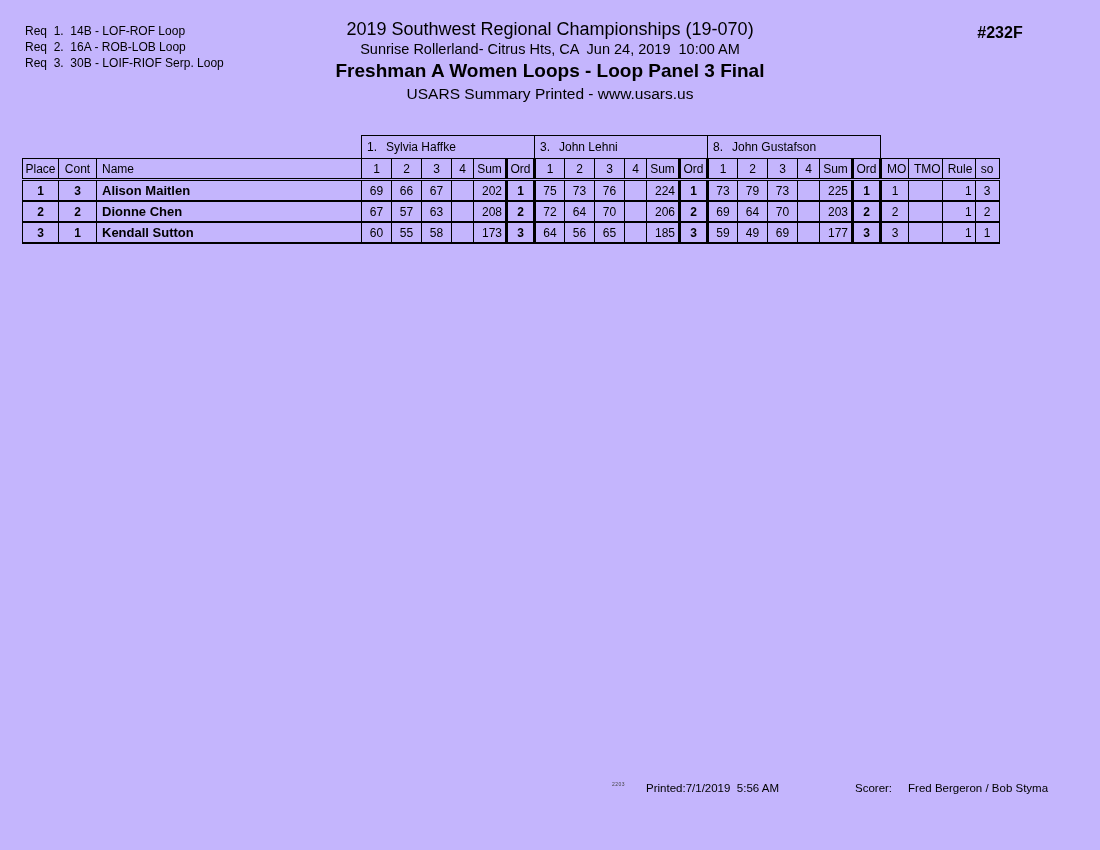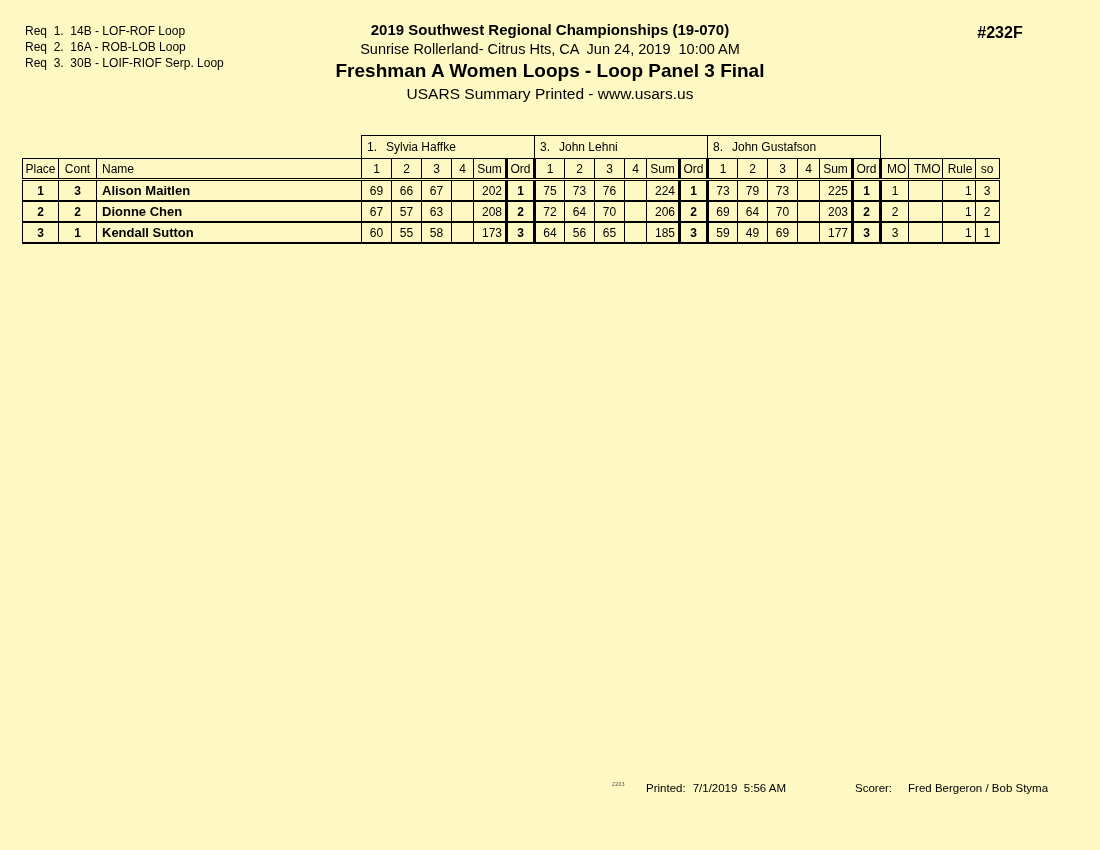--- a/index.html
+++ b/index.html
@@ -1,25 +1,25 @@
 <!DOCTYPE html>
 <html><head>
 <meta charset="utf-8">
 <style>
   html,body{margin:0;padding:0;background:#fff;}
   .page{
-    position:relative;width:1100px;height:850px;background:#fef9c3;
+    position:relative;width:1100px;height:850px;background:#c4b5fd;
     font-family:"Liberation Sans", sans-serif;color:#000;overflow:hidden;
   }
   
   .req-list{position:absolute;left:25px;top:23px;font-size:12px;line-height:16px;}
   .req-line{white-space:pre;}
   
   .header-block{position:absolute;left:0;top:19px;width:1100px;text-align:center;}
-  .title{font-size:15px;font-weight:bold;line-height:21px;}
+  .title{font-size:18px;font-weight:normal;line-height:21px;}
   .venue{font-size:14.5px;line-height:19px;white-space:pre;}
   .event{font-size:19px;font-weight:bold;line-height:24px;}
   .report{font-size:15.5px;line-height:21px;}
   
   .heat-number{position:absolute;left:945px;top:24px;width:110px;text-align:center;
     font-size:16px;font-weight:bold;}
   
   .tbl{position:absolute;left:22px;top:135px;border-collapse:collapse;table-layout:fixed;
     font-size:12px;}
   .tbl td{border:1px solid #000;height:19px;padding:0 1px;text-align:center;
@@ -32,21 +32,21 @@
   .data td{border-bottom:2px solid #000;}
   .l{text-align:left !important;padding-left:5px !important;}
   .r{text-align:right !important;padding-right:3px !important;}
   .b{font-weight:bold;}
   .name{font-size:13px;}
   .ord{border-left:3px solid #000 !important;border-right:3px solid #000 !important;}
   
   .version-mark{position:absolute;left:612px;top:781px;font-size:5px;color:#444;
     letter-spacing:0.5px;}
   .printed{position:absolute;left:646px;top:782px;font-size:11.5px;}
-  .printed-value{margin-left:7px;white-space:pre;text-align:center;}
+  .printed-value{white-space:pre;text-align:center;}
   .scorer{position:absolute;left:855px;top:782px;font-size:11.5px;}
   .scorer-value{margin-left:16px;}
 </style>
 </head>
 <body>
 
 <div class="page">
 
   <div class="req-list">
     <div class="req-line">Req  1.  14B - LOF-ROF Loop</div>

